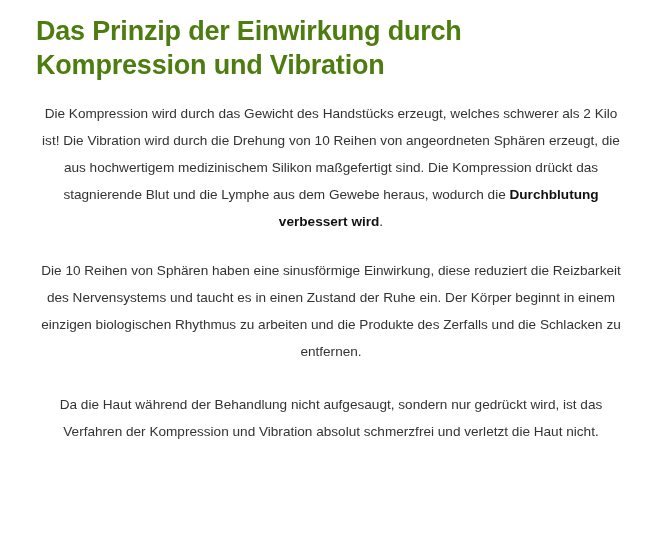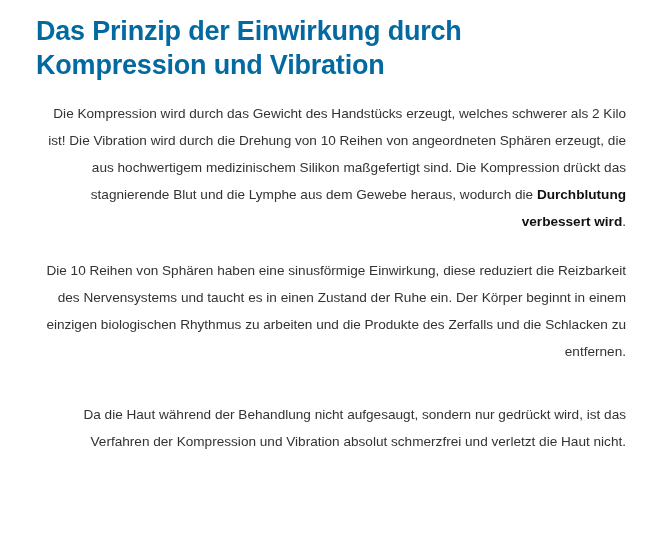--- a/index.html
+++ b/index.html
@@ -18,38 +18,38 @@
     box-sizing: border-box;
     width: 656px;
     height: 543px;
     padding: 14px 30px 0 36px;
     background: #ffffff;
   }
   .heading {
     font-size: 27px;
     line-height: 34px;
     font-weight: bold;
-    color: #0369a1;
+    color: #4d7c0f;
     letter-spacing: -0.2px;
     margin: 0 0 18px 0;
     max-width: 540px;
   }
   .para {
     font-size: 13.6px;
     line-height: 27px;
     color: #333333;
     margin: 0 0 22px 0;
-    text-align: right;
+    text-align: center;
     max-width: 590px;
   }
   .para.tight {
     margin-bottom: 20px;
   }
   .para.gap-large {
-    margin-bottom: 36px;
+    margin-bottom: 26px;
   }
   .para b, .para strong {
     font-weight: bold;
     color: #111111;
   }
 </style>
 </head>
 <body>
 
 <div class="page">

